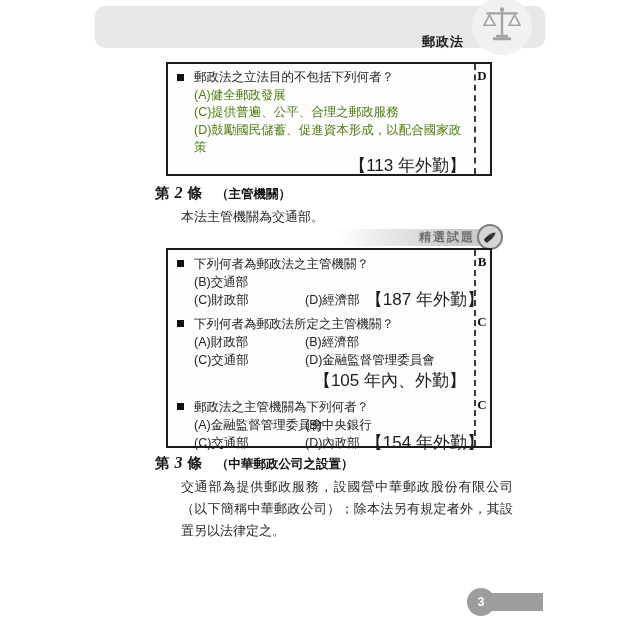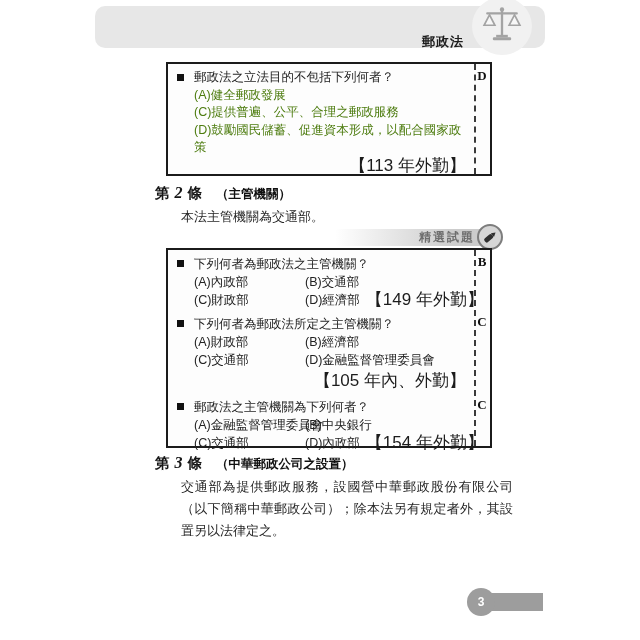--- a/index.html
+++ b/index.html
@@ -155,27 +155,26 @@
   <div class="qbox qbox-2">
     <div class="answer-divider"></div>
 
     <div class="q-block">
       <div class="answer-letter">B</div>
       <div class="q-line">
         <span class="bullet"></span>
         <span class="q-text">下列何者為郵政法之主管機關？</span>
       </div>
       <div class="opt-row">
-        <span class="opt-l">(A)內政部</span>
         <span class="opt-r">(B)交通部</span>
       </div>
       <div class="opt-row">
         <span class="opt-l">(C)財政部</span>
         <span class="opt-r">(D)經濟部</span>
-        <span class="year-tag">【149 年外勤】</span>
+        <span class="year-tag">【187 年外勤】</span>
       </div>
     </div>
 
     <div class="q-block">
       <div class="answer-letter">C</div>
       <div class="q-line">
         <span class="bullet"></span>
         <span class="q-text">下列何者為郵政法所定之主管機關？</span>
       </div>
       <div class="opt-row">

